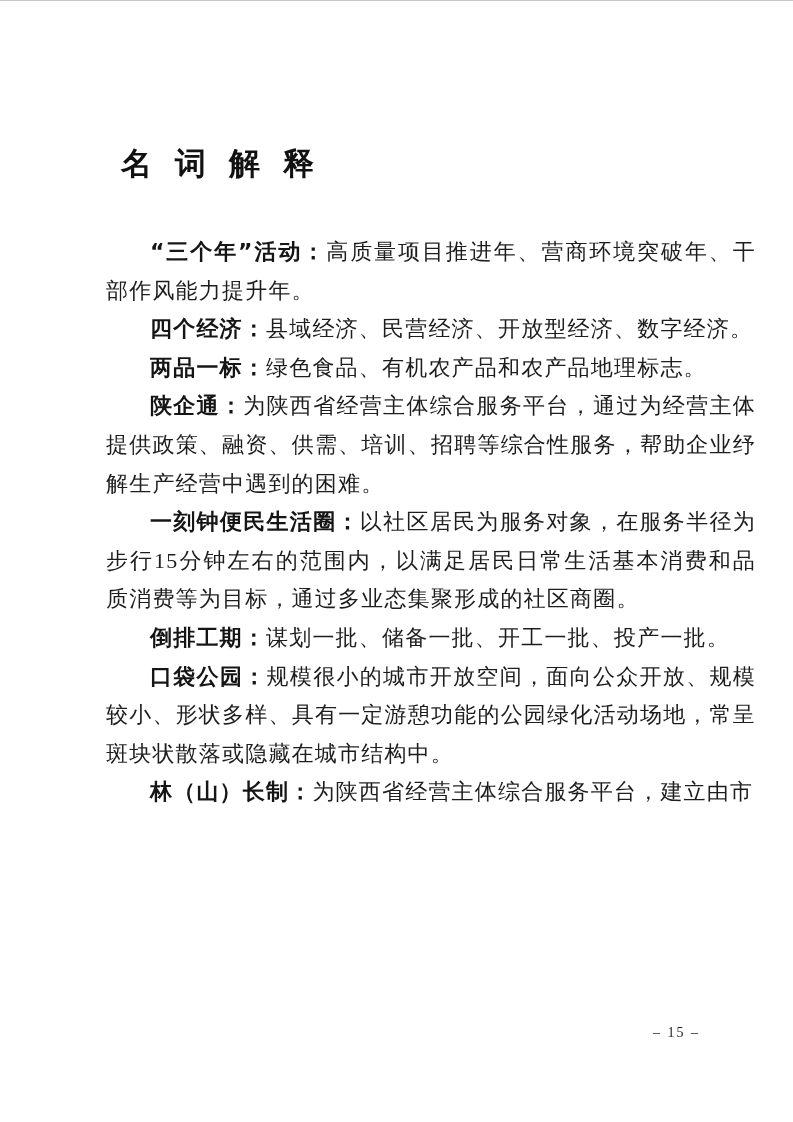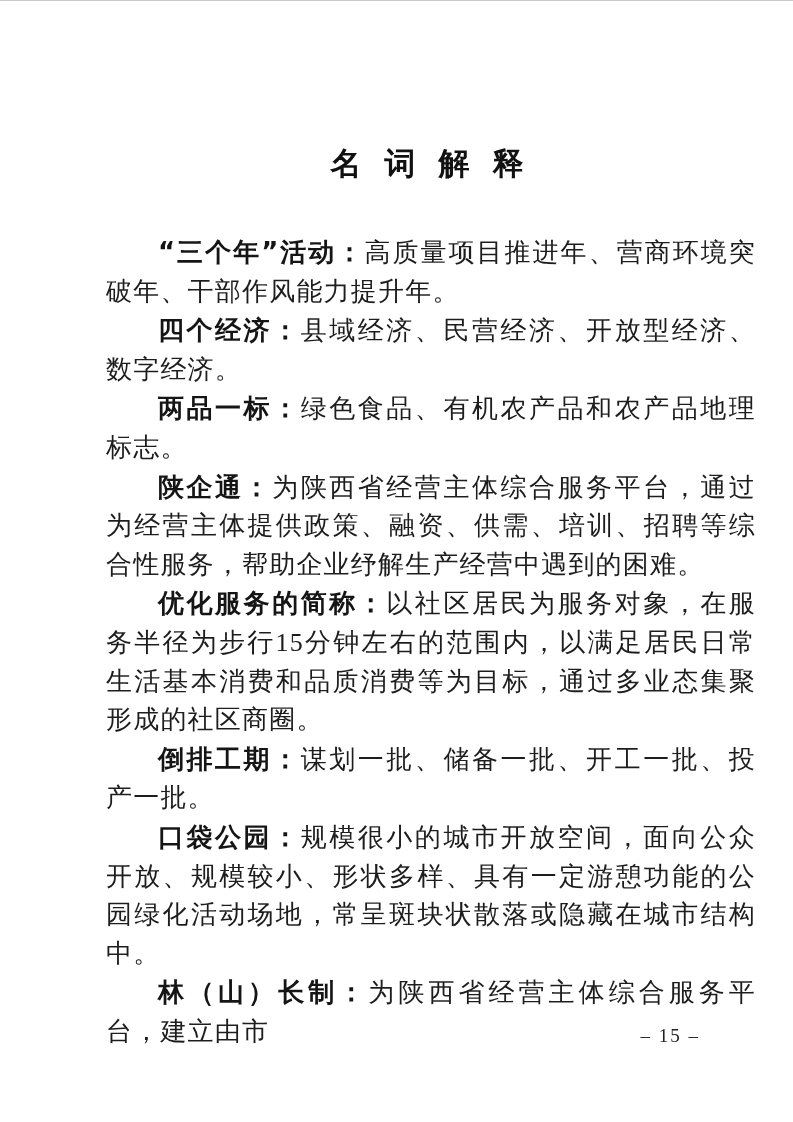--- a/index.html
+++ b/index.html
@@ -14,34 +14,34 @@
     background: #ffffff;
     overflow: hidden;
     box-sizing: border-box;
     border-top: 1px solid #c9c9c9;
     font-family: "Liberation Serif", serif;
     color: #1d1d1d;
   }
   .title {
     margin: 139px 0 0 15px;
     padding: 0 37px 0 106px;
-    text-align: center;
+    text-align: left;
     font-family: "DejaVu Sans", sans-serif;
     font-size: 31px;
     font-weight: bold;
     letter-spacing: 23px;
     line-height: 46px;
     color: #111111;
   }
   .glossary-body {
     padding: 47px 37px 0 106px;
   }
   .entry {
     margin: 0;
-    font-size: 26px;
+    font-size: 22px;
     line-height: 38.6px;
     letter-spacing: 1.2px;
     text-align: justify;
     text-indent: 2em;
     color: #1d1d1d;
   }
   .term {
     font-family: "DejaVu Sans", sans-serif;
     font-weight: bold;
     color: #151515;
@@ -51,21 +51,21 @@
   }
   .pageno {
     position: absolute;
     top: 1024px;
     left: 0;
     width: 100%;
     box-sizing: border-box;
     padding-right: 93px;
     text-align: right;
     font-family: "Liberation Serif", serif;
-    font-size: 19px;
+    font-size: 14px;
     letter-spacing: 2px;
     color: #222222;
   }
 </style>
 </head>
 <body>
 
 <div class="page">
 
   <h1 class="title">名词解释</h1>
@@ -73,21 +73,21 @@
   <div class="glossary-body">
 
     <p class="entry"><b class="term">“三个年”活动：</b><span class="def">高质量项目推进年、营商环境突破年、干部作风能力提升年。</span></p>
 
     <p class="entry"><b class="term">四个经济：</b><span class="def">县域经济、民营经济、开放型经济、数字经济。</span></p>
 
     <p class="entry"><b class="term">两品一标：</b><span class="def">绿色食品、有机农产品和农产品地理标志。</span></p>
 
     <p class="entry"><b class="term">陕企通：</b><span class="def">为陕西省经营主体综合服务平台，通过为经营主体提供政策、融资、供需、培训、招聘等综合性服务，帮助企业纾解生产经营中遇到的困难。</span></p>
 
-    <p class="entry"><b class="term">优化服务的简称：</b><span class="def">以社区居民为服务对象，在服务半径为步行15分钟左右的范围内，以满足居民日常生活基本消费和品质消费等为目标，通过多业态集聚形成的社区商圈。</span></p>
+    <p class="entry"><b class="term">一刻钟便民生活圈：</b><span class="def">以社区居民为服务对象，在服务半径为步行15分钟左右的范围内，以满足居民日常生活基本消费和品质消费等为目标，通过多业态集聚形成的社区商圈。</span></p>
 
     <p class="entry"><b class="term">倒排工期：</b><span class="def">谋划一批、储备一批、开工一批、投产一批。</span></p>
 
 
 
     <p class="entry"><b class="term">口袋公园：</b><span class="def">规模很小的城市开放空间，面向公众开放、规模较小、形状多样、具有一定游憩功能的公园绿化活动场地，常呈斑块状散落或隐藏在城市结构中。</span></p>
 
     <p class="entry"><b class="term">林（山）长制：</b><span class="def">为陕西省经营主体综合服务平台，建立由市</span></p>
 
   </div>

